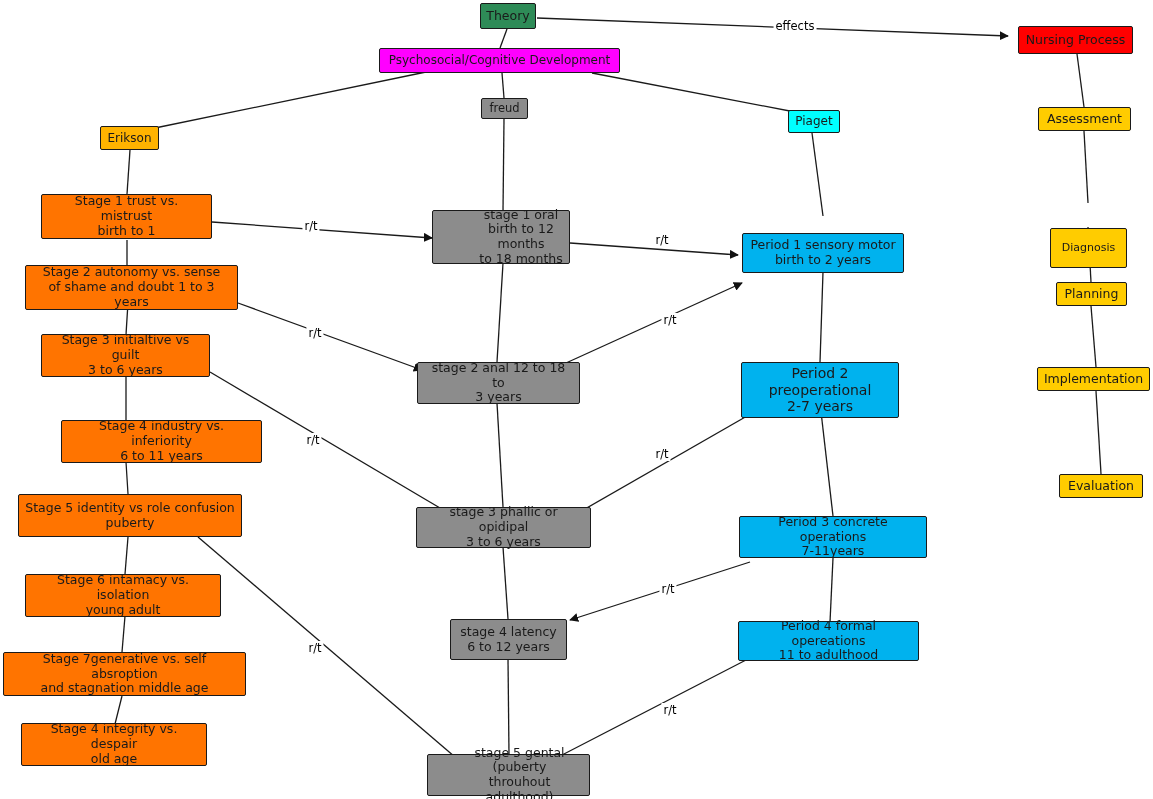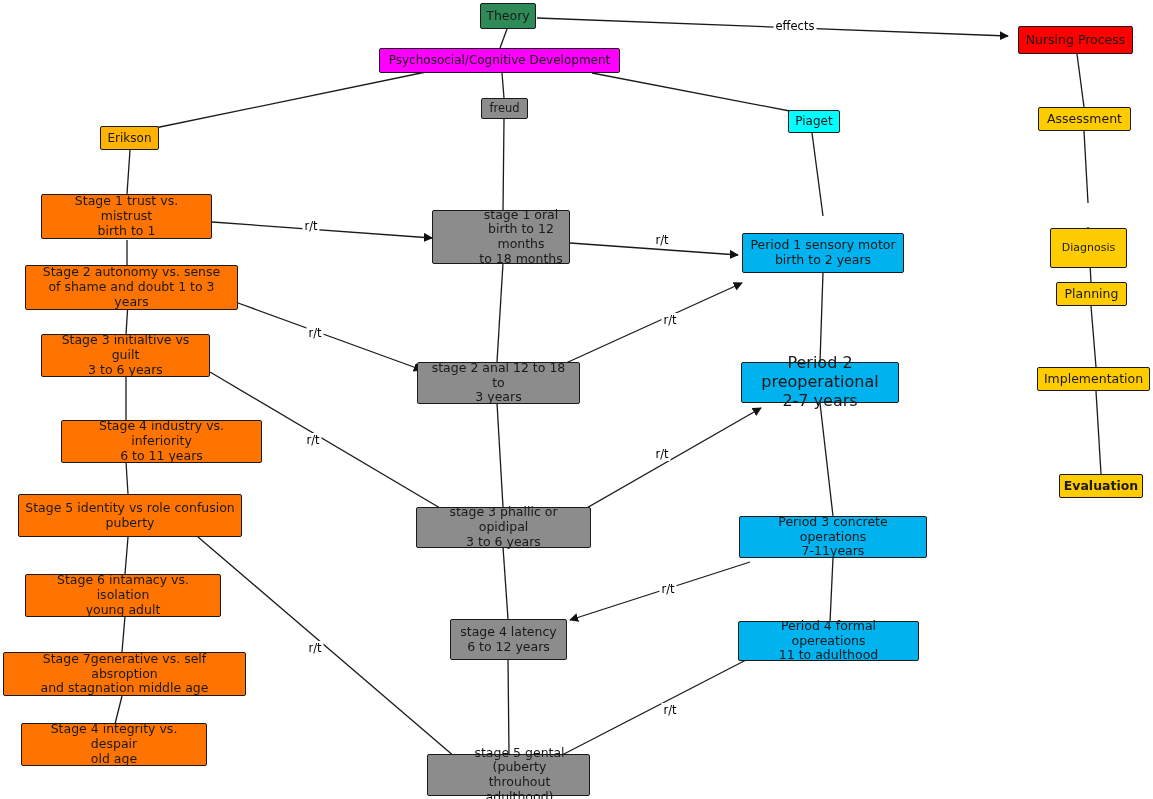--- a/index.html
+++ b/index.html
@@ -170,38 +170,38 @@
 
   <div class="node grey" style="left:450px; top:619px; width:117px; height:41px; font-size:12.5px;">stage 4 latency
 6 to 12 years</div>
 
   <div class="node grey" style="left:427px; top:754px; width:163px; height:42px; font-size:12.5px;padding-left:28px;">stage 5 gental (puberty
 throuhout adulthood)</div>
 
   <div class="node cyan" style="left:742px; top:233px; width:162px; height:40px; font-size:12.5px;">Period 1 sensory motor
 birth to 2 years</div>
 
-  <div class="node cyan" style="left:741px; top:362px; width:158px; height:41px; font-size:16px;">Period 2 preoperational
+  <div class="node cyan" style="left:741px; top:362px; width:158px; height:56px; font-size:14px;">Period 2 preoperational
 2-7 years</div>
 
   <div class="node cyan" style="left:739px; top:516px; width:188px; height:42px; font-size:12.5px;">Period 3 concrete operations
 7-11years</div>
 
   <div class="node cyan" style="left:738px; top:621px; width:181px; height:40px; font-size:12.5px;">Period 4 formal opereations
 11 to adulthood</div>
 
   <div class="node gold" style="left:1038px; top:107px; width:93px; height:24px; font-size:12.5px;">Assessment</div>
 
   <div class="node gold" style="left:1050px; top:203px; width:77px; height:40px; font-size:11px;margin-top:25px;">Diagnosis</div>
 
   <div class="node gold" style="left:1056px; top:282px; width:71px; height:24px; font-size:12.5px;">Planning</div>
 
   <div class="node gold" style="left:1037px; top:367px; width:113px; height:24px; font-size:12.5px;">Implementation</div>
 
-  <div class="node gold" style="left:1059px; top:474px; width:84px; height:24px; font-size:12.5px;font-weight:bold;">Evaluation</div>
+  <div class="node gold" style="left:1059px; top:474px; width:84px; height:24px; font-size:12.5px;">Evaluation</div>
 
   <div class="edge-label" style="left:795px; top:26px;">effects</div>
 
   <div class="edge-label" style="left:311px; top:226px;">r/t</div>
 
   <div class="edge-label" style="left:662px; top:240px;">r/t</div>
 
   <div class="edge-label" style="left:315px; top:333px;">r/t</div>
 
   <div class="edge-label" style="left:670px; top:320px;">r/t</div>

